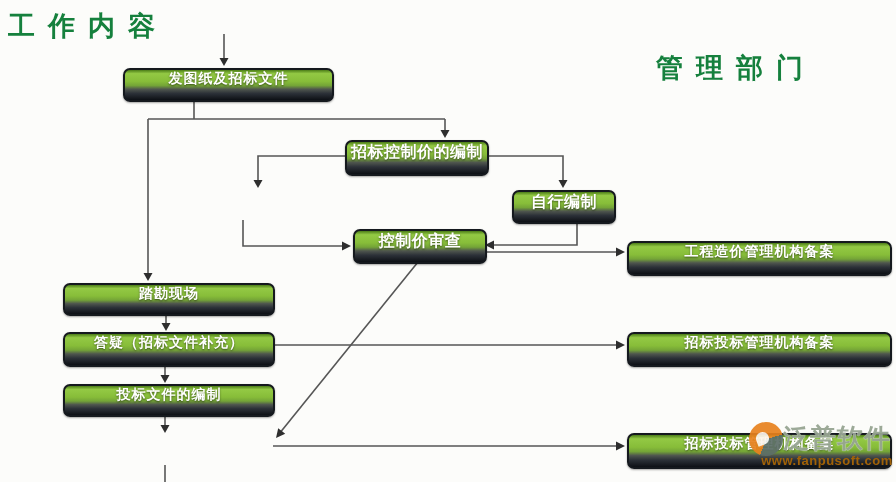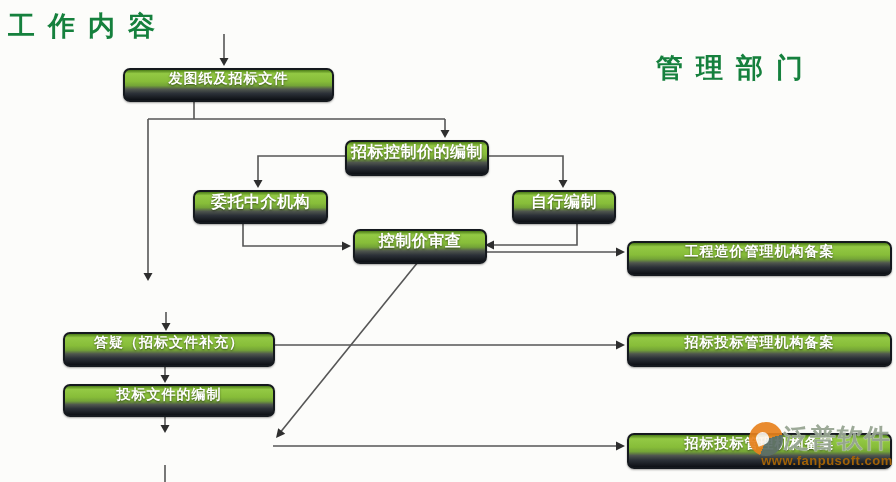--- a/index.html
+++ b/index.html
@@ -114,36 +114,36 @@
   </svg>
 
   <div class="node" style="left:123px;top:68px;width:207px;height:30px">
     <span>发图纸及招标文件</span>
   </div>
 
   <div class="node node-sm" style="left:345px;top:140px;width:140px;height:32px">
     <span>招标控制价的编制</span>
   </div>
 
-  <div class="node node-sm" style="left:193px;top:190px;width:131px;height:30px">
-    <span>委托中介机构</span>
-  </div>
 
   <div class="node node-sm" style="left:512px;top:190px;width:100px;height:30px">
     <span>自行编制</span>
   </div>
 
   <div class="node node-sm" style="left:353px;top:229px;width:130px;height:31px">
     <span>控制价审查</span>
   </div>
 
   <div class="node" style="left:627px;top:241px;width:261px;height:31px">
     <span>工程造价管理机构备案</span>
   </div>
 
+  <div class="node" style="left:63px;top:283px;width:208px;height:29px">
+    <span>踏勘现场</span>
+  </div>
 
   <div class="node" style="left:63px;top:332px;width:208px;height:31px">
     <span>答疑（招标文件补充）</span>
   </div>
 
   <div class="node" style="left:63px;top:384px;width:208px;height:29px">
     <span>投标文件的编制</span>
   </div>
 
 

